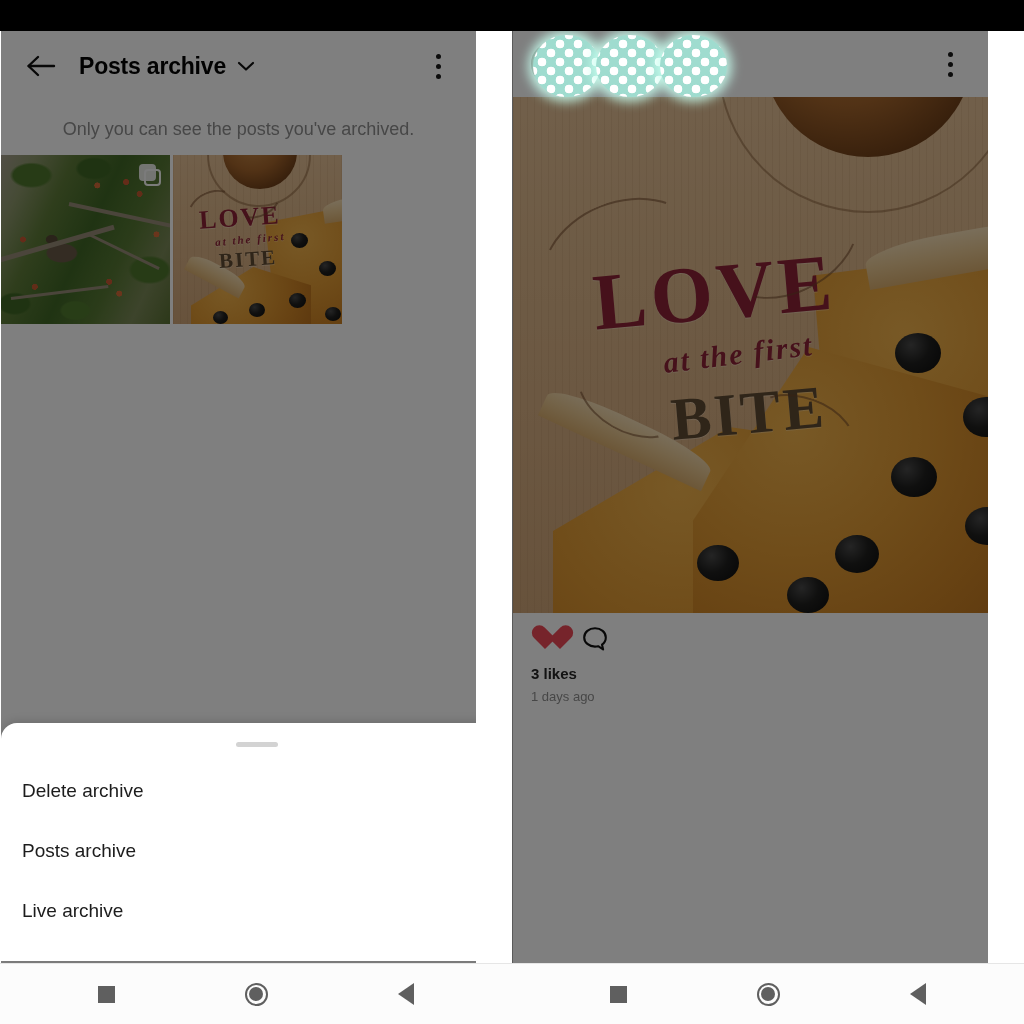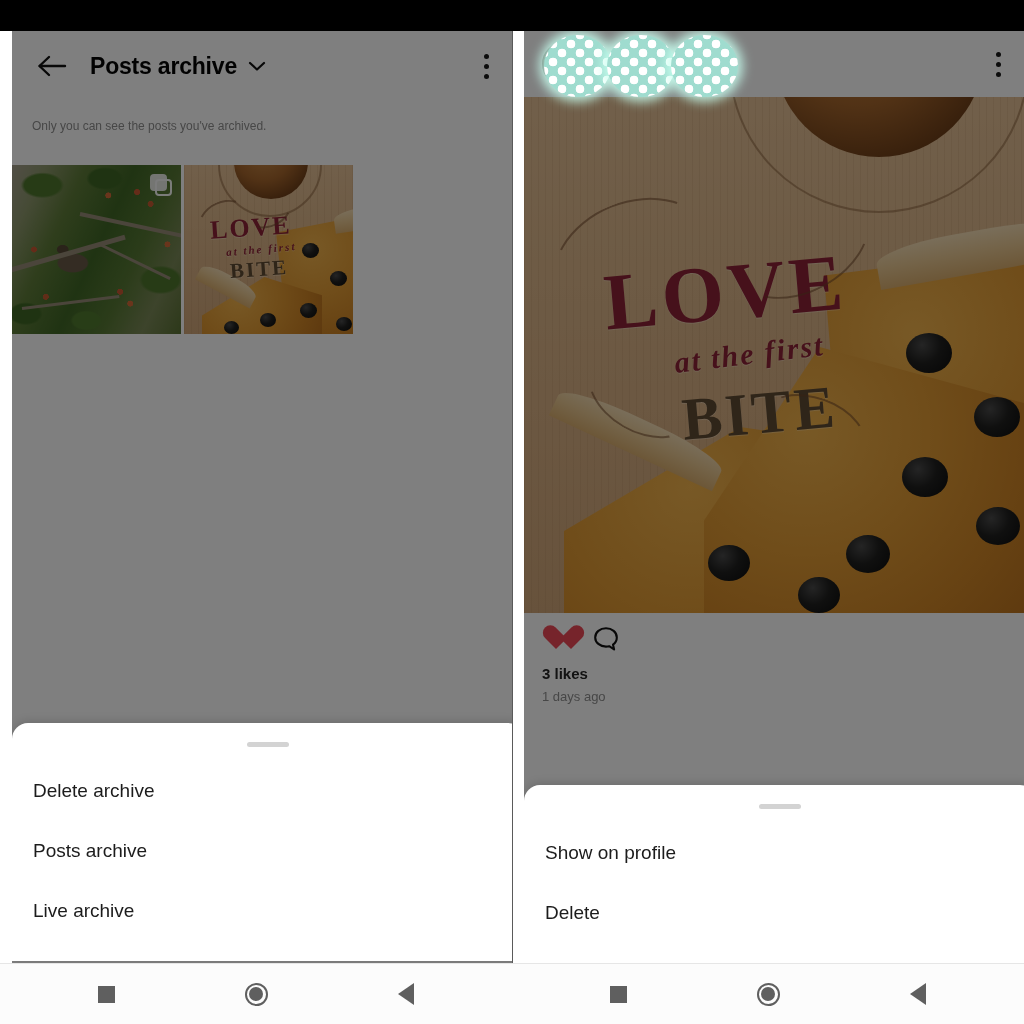--- a/index.html
+++ b/index.html
@@ -34,22 +34,22 @@
   .panel-right::after {
     content: "";
     position: absolute; left: 0; top: 0;
     width: 1px; height: 100%;
     background: #5a5a5a;
     z-index: 60;
   }
 
   
   .app {
-    position: absolute; left: 12px; top: 0;
-    width: 512px; height: 932px;
+    position: absolute; left: 1px; top: 0;
+    width: 475px; height: 932px;
     background: #fff;
     overflow: hidden;
   }
   .dim {
     position: absolute; left: 0; top: 0;
     width: 512px; height: 932px;
     background: rgba(0,0,0,0.5);
     z-index: 30;
     pointer-events: none;
   }
@@ -91,23 +91,24 @@
   }
   .kebab i {
     display: block;
     width: 5px; height: 5px;
     border-radius: 50%;
     background: #1a1a1a;
   }
 
   
   .archive-note {
-    font-size: 12px;
+    text-align: center;
+    font-size: 18px;
     color: #8e8e8e;
-    padding: 18px 20px 32px;
+    padding: 18px 20px 15px;
     background: #fff;
   }
 
   
   .grid {
     display: flex;
     gap: 3px;
     background: #fff;
   }
   .cell {
@@ -528,27 +529,20 @@
             <path d="M14 3.2c-6 0-10.8 4.1-10.8 9.2 0 5.1 4.8 9.2 10.8 9.2 1.1 0 2.2-.14 3.2-.4l4.9 3.3-1.1-4.9c2.4-1.7 3.8-4.3 3.8-7.2 0-5.1-4.8-9.2-10.8-9.2z" fill="none" stroke="#111" stroke-width="2.1" stroke-linejoin="round"></path>
           </svg>
         </div>
       </div>
 
       <div class="likes-line">3 likes</div>
       <div class="time-line">1 days ago</div>
 
       <div class="dim"></div>
 
-      <div class="sheet" style="top:754px;">
-        <div class="sheet-handle"></div>
-        <div class="sheet-list">
-          <div class="sheet-item">Show on profile</div>
-          <div class="sheet-item">Delete</div>
-        </div>
-      </div>
     </div>
 
     <div class="navbar">
       <div class="nav-slot">
         <div class="nav-square"></div>
       </div>
       <div class="nav-slot">
         <div class="nav-circle">
             <i></i>
           </div>

